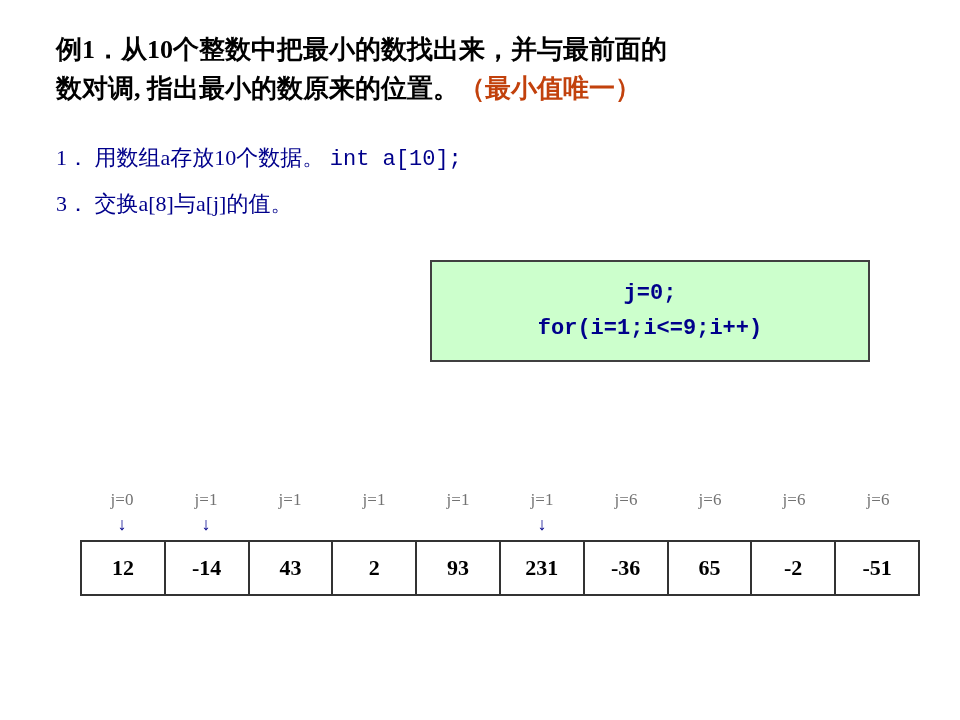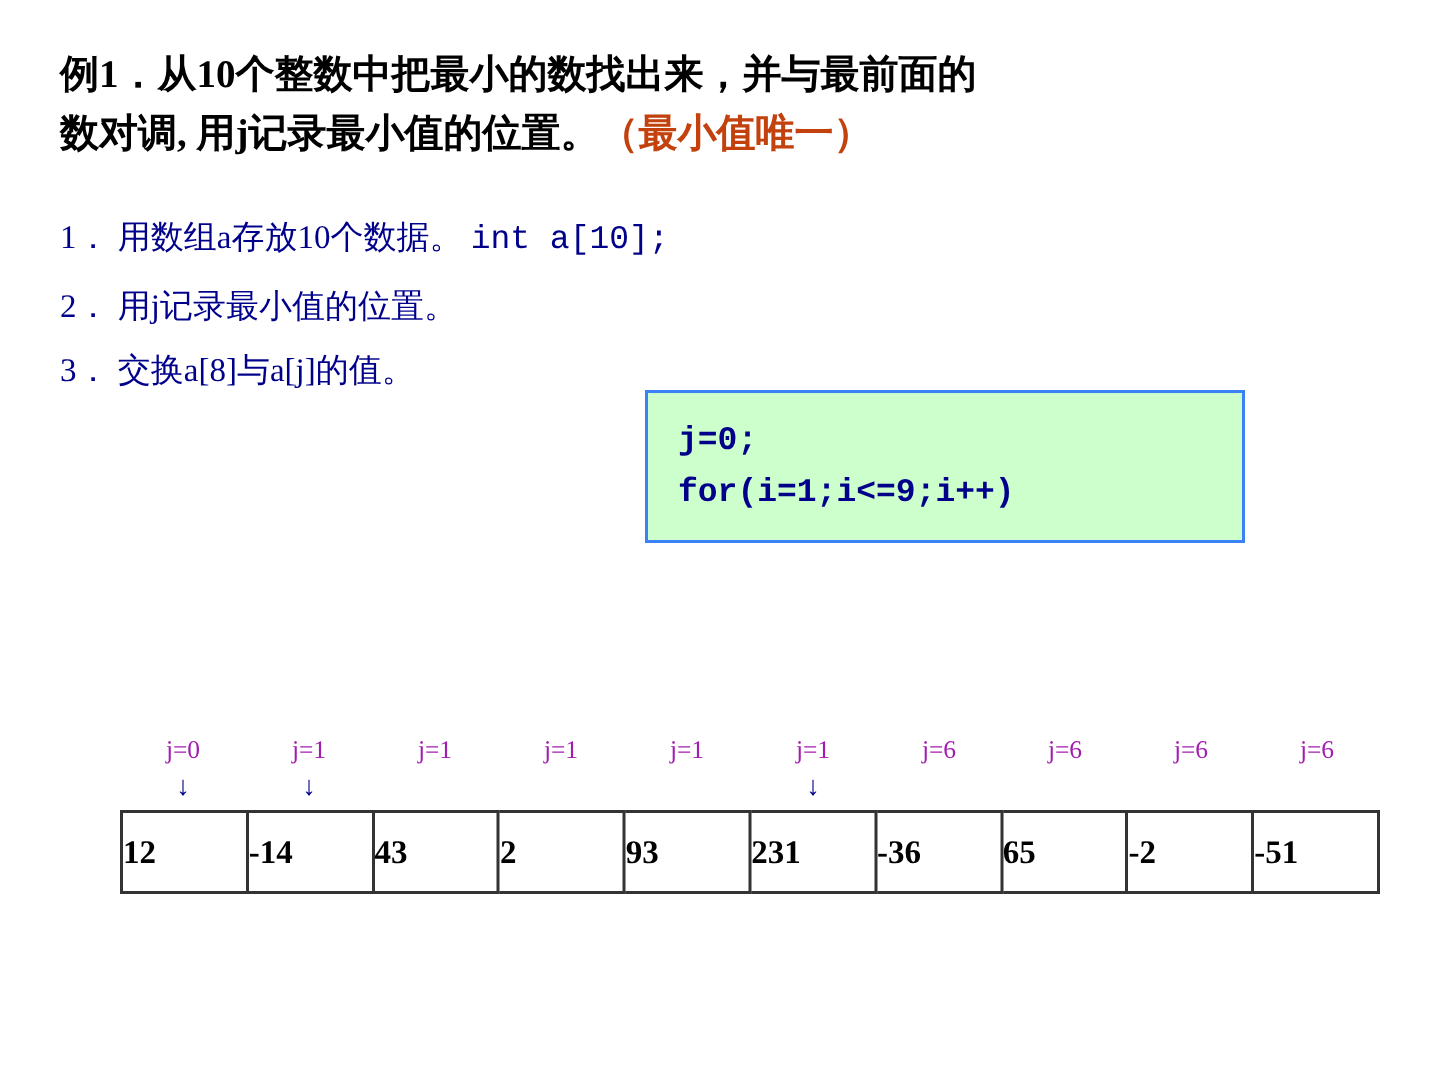--- a/index.html
+++ b/index.html
@@ -6,21 +6,21 @@
     body {
       width: 960px;
       height: 720px;
       background: #fff;
       font-family: "SimSun", "STSong", serif;
       overflow: hidden;
       position: relative;
     }
 
     .main-container {
-      padding: 30px 40px;
+      padding: 30px 56px;
       width: 960px;
       height: 720px;
       position: relative;
     }
 
     .title {
       font-size: 26px;
       font-weight: bold;
       color: #000;
       line-height: 1.5;
@@ -46,29 +46,30 @@
       font-family: "Courier New", monospace;
       font-size: 22px;
       color: #00008B;
     }
 
     
     .code-box {
       position: absolute;
       top: 260px;
       left: 430px;
-      width: 400px;
+      width: 440px;
       background: #ccffcc;
-      border: 2px solid #3b82f6;
+      border: 2px solid #404040;
       padding: 14px 20px;
       font-family: "Courier New", monospace;
       font-size: 22px;
       font-weight: bold;
       color: #00008B;
       line-height: 1.6;
+      text-align: center;
     }
 
     
     .diagram-area {
       position: absolute;
       top: 490px;
       left: 40px;
       width: 880px;
     }
 
@@ -76,21 +77,21 @@
       display: flex;
       width: 840px;
       margin-left: 40px;
       margin-bottom: 4px;
     }
 
     .j-label-cell {
       width: 84px;
       text-align: center;
       font-size: 17px;
-      color: #a21caf;
+      color: #737373;
       position: relative;
     }
 
     
     .arrow-row {
       display: flex;
       width: 840px;
       margin-left: 40px;
       margin-bottom: 4px;
       height: 22px;
@@ -112,51 +113,48 @@
     .array-table {
       border-collapse: collapse;
       margin-left: 40px;
       width: 840px;
     }
 
     .array-table td {
       border: 2px solid #333;
       width: 84px;
       height: 54px;
+      text-align: center;
       font-size: 22px;
       font-weight: bold;
       color: #000;
       margin-left: 43px;
     }
 
     .array-table td:first-child {
       border-left: 2px solid #333;
     }
   </style>
 </head>
 <body>
 
 <div class="main-container">
 
   <div class="title">
     <div>例1．从10个整数中把最小的数找出来，并与最前面的</div>
     <div>
-      <span>数对调, 用j记录最小值的位置。</span><span class="paren">（最小值唯一）</span>
+      <span>数对调, 指出最小的数原来的位置。</span><span class="paren">（最小值唯一）</span>
     </div>
   </div>
 
   <div class="steps">
     <div class="step">
       <span>1．</span>
       <span>用数组a存放10个数据。</span>
       <span class="code-inline">int   a[10];</span>
-    </div>
-    <div class="step">
-      <span>2．</span>
-      <span>用j记录最小值的位置。</span>
     </div>
     <div class="step">
       <span>3．</span>
       <span>交换a[8]与a[j]的值。</span>
     </div>
   </div>
 
   <div class="code-box">
     <div>j=0;</div>
     <div>for(i=1;i&lt;=9;i++)</div>

